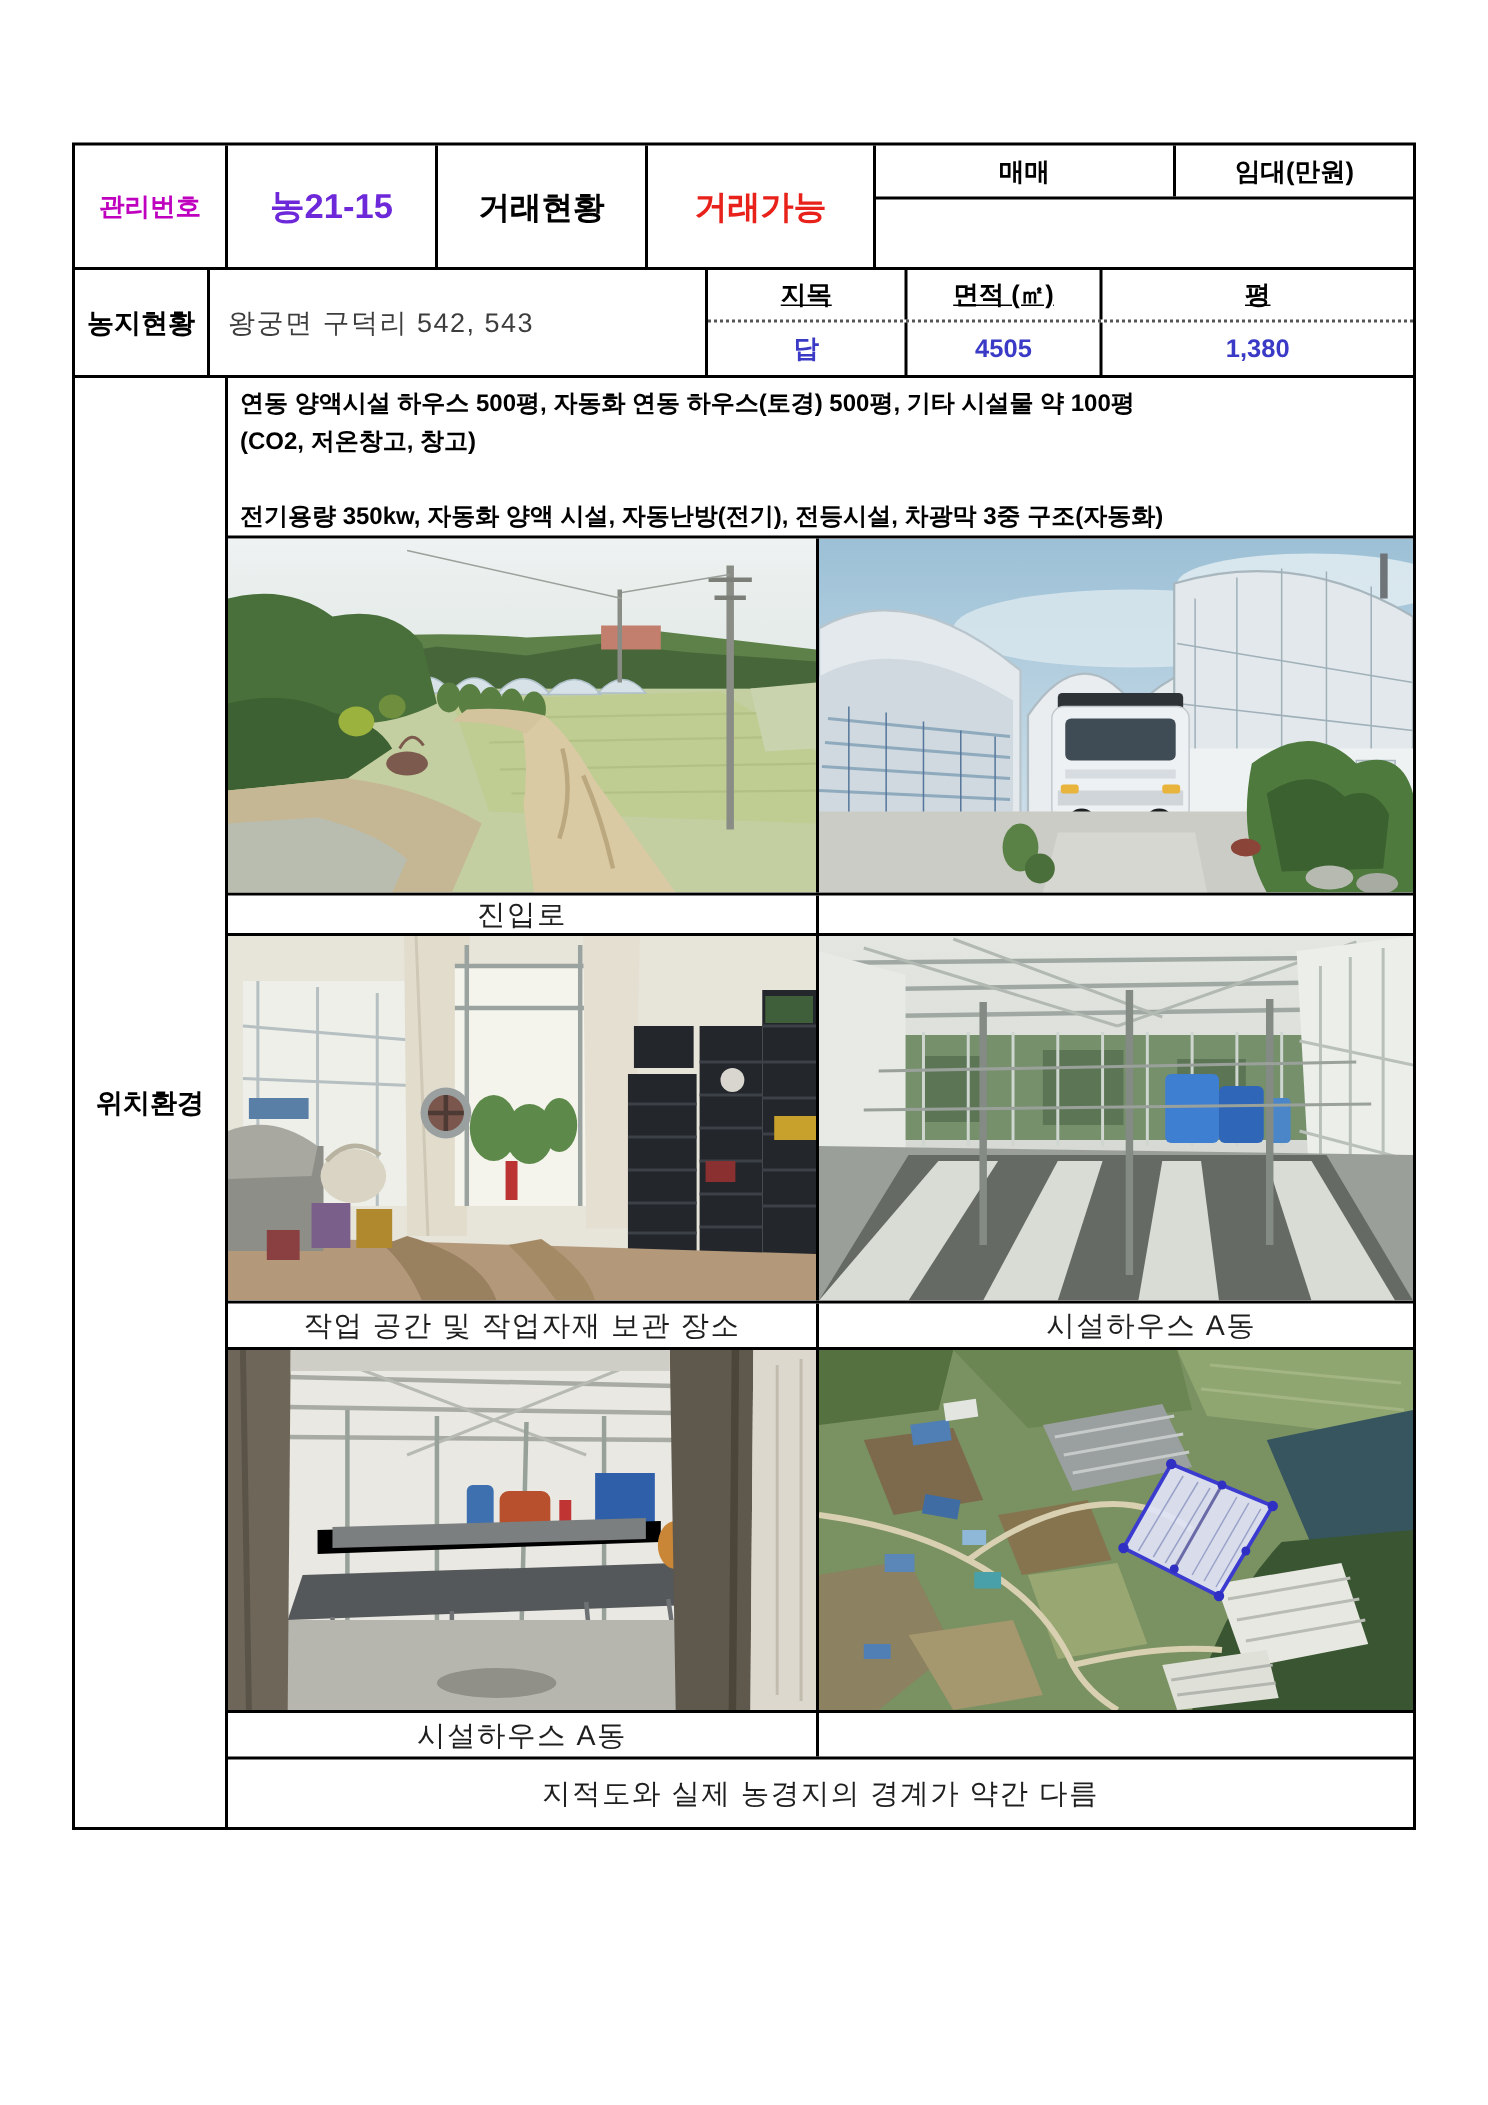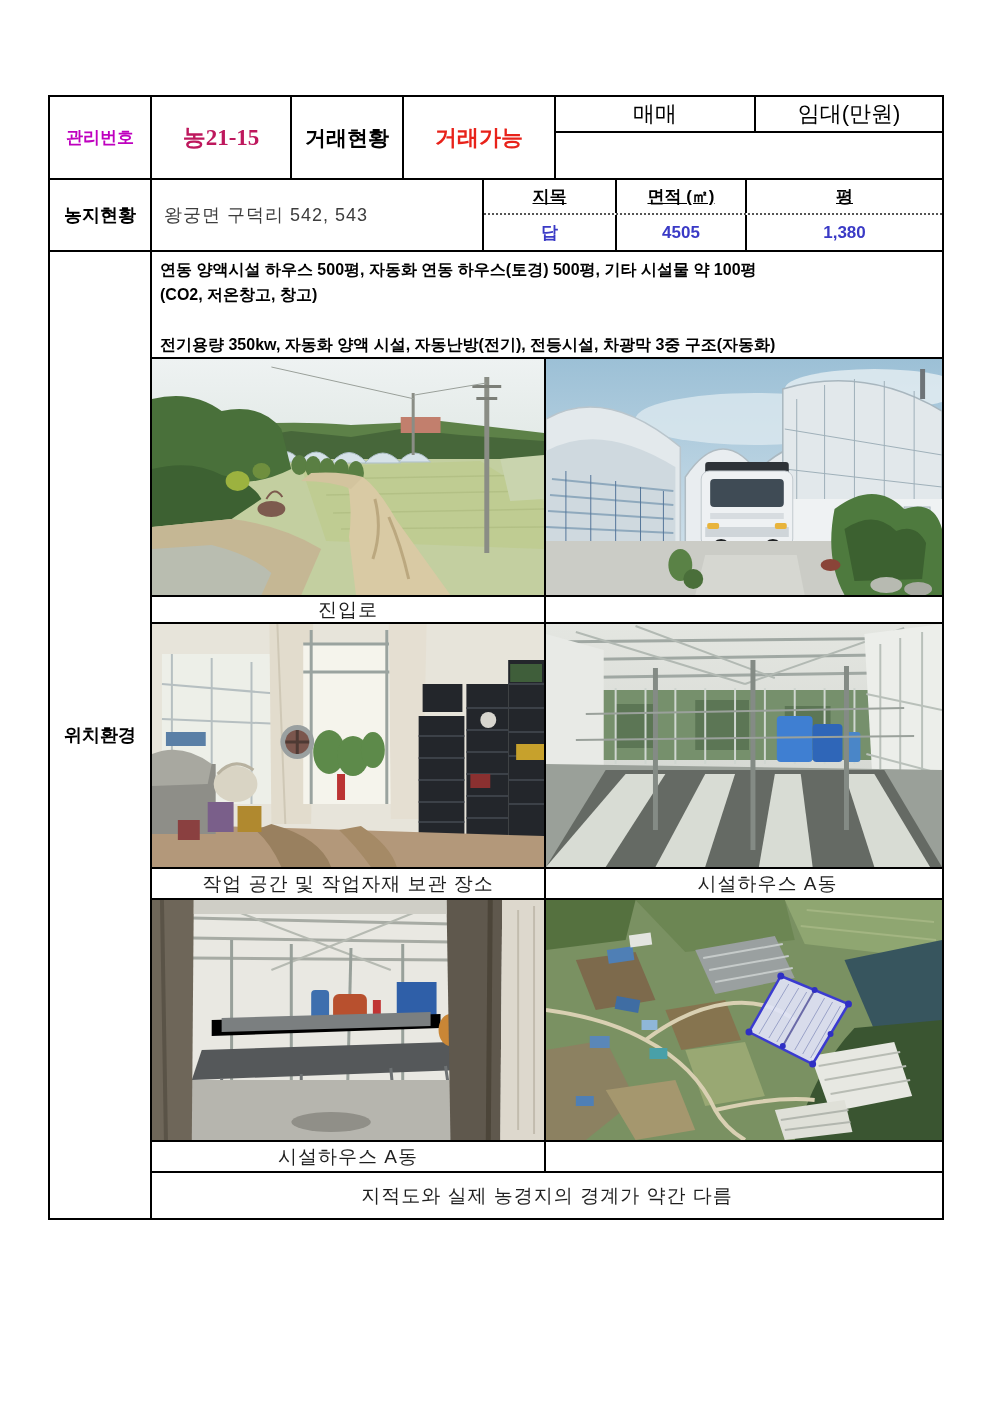--- a/index.html
+++ b/index.html
@@ -13,34 +13,34 @@
     position:absolute; left:48px; top:95px; width:896px;
     border:2px solid #000; background:#fff;
   }
   .row { display:flex; }
   .cell { display:flex; align-items:center; justify-content:center; overflow:hidden; }
   .br { border-right:2px solid #000; }
 
   
   .r1 { height:83px; border-bottom:2px solid #000; }
   .c-mgmt-label  { width:102px; font-weight:bold; font-size:17px; color:#bf00bf; }
-  .c-mgmt-no     { width:140px; font-weight:bold; font-size:23px; color:#be185d;font-family:Liberation Serif, serif; }
-  .c-status-lab  { width:112px; font-weight:bold; font-size:21px; color:#000; }
+  .c-mgmt-no     { width:140px; font-weight:bold; font-size:23px; color:#6d28d9; }
+  .c-status-lab  { width:140px; font-weight:bold; font-size:21px; color:#000; }
   .c-status-val  { width:152px; font-weight:bold; font-size:22px; color:#e8221a; }
   .c-price-grid  { flex:1; display:flex; flex-direction:column; }
   .pg-row { display:flex; flex:1; }
   .pg-row.top { flex:0 0 36px; border-bottom:2px solid #000; }
   .pg-sale  { width:200px; border-right:2px solid #000; }
   .pg-lease { flex:1; }
-  .pg-label { font-weight:normal; font-size:22px; }
+  .pg-label { font-weight:bold; font-size:17px; }
   .pg-price { font-weight:bold; font-size:23px; color:#bf00bf; }
 
   
   .r2 { height:72px; border-bottom:2px solid #000; }
-  .c-farm-label { width:102px; font-weight:bold; font-size:18px; }
+  .c-farm-label { width:90px; font-weight:bold; font-size:18px; }
   .c-address { width:332px; justify-content:flex-start; padding-left:12px;
                font-size:18px; color:#3d3d3d; letter-spacing:1px; }
   .c-land-grid { flex:1; display:flex; flex-direction:column; }
   .lg-row { display:flex; }
   .lg-row.head { flex:0 0 35px; border-bottom:2px dotted #555; }
   .lg-row.vals { flex:1; }
   .lg-c1 { width:133px; border-right:2px solid #000; }
   .lg-c2 { width:130px; border-right:2px solid #000; }
   .lg-c3 { flex:1; }
   .lg-row.head .cell { font-weight:bold; font-size:17px;text-decoration:underline; }

